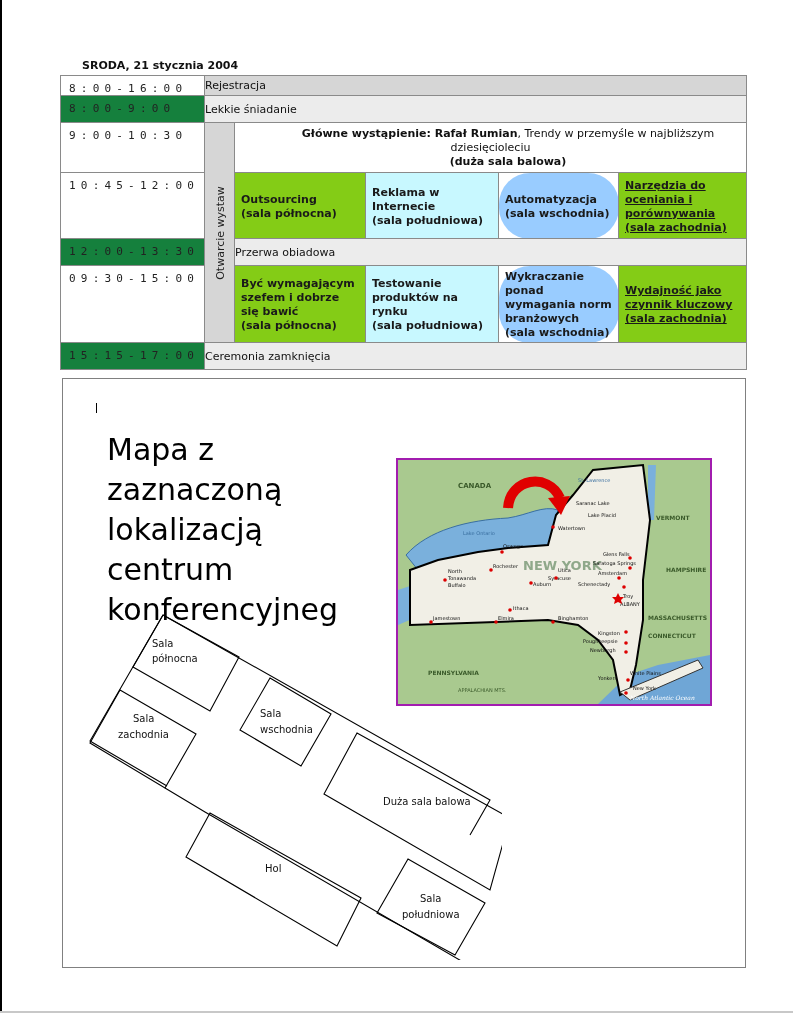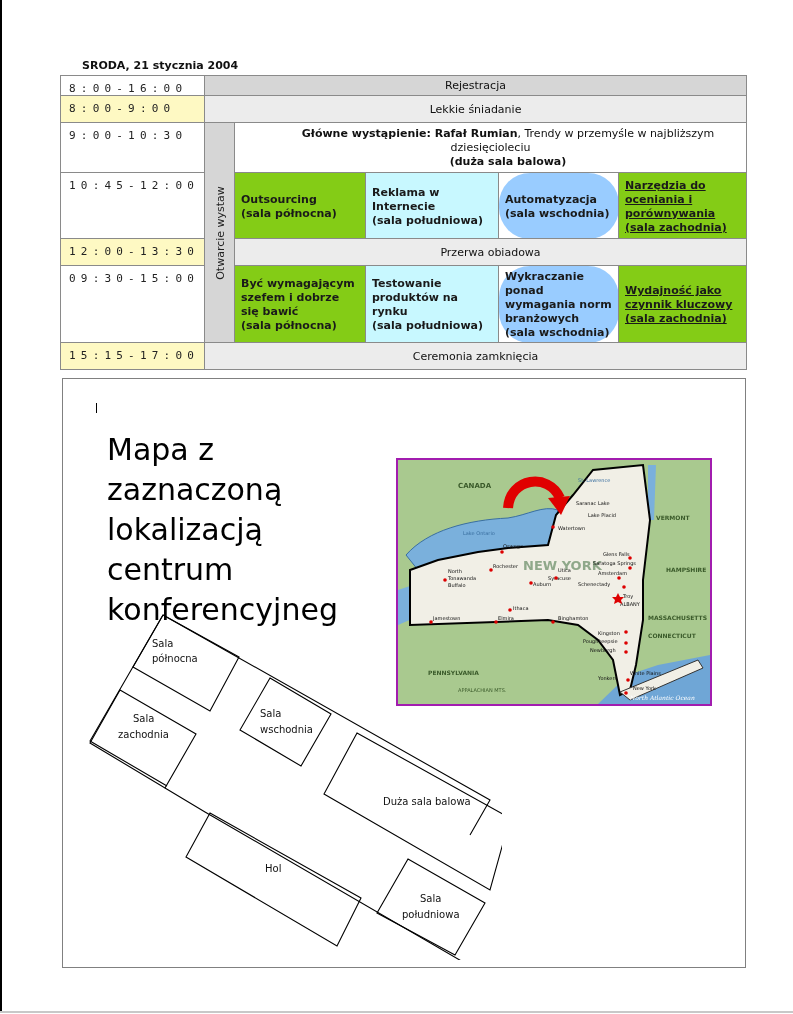--- a/index.html
+++ b/index.html
@@ -20,23 +20,23 @@
       border-collapse:collapse; table-layout:fixed;
       font-size:11px; color:#111;
     }
     table.schedule td {
       border:1px solid #8a8a8a; vertical-align:top; padding:0;
     }
     td.time {
       width:143px; padding:6px 0 0 8px !important; letter-spacing:5.2px; font-size:11px;
       font-family:"DejaVu Sans Mono", monospace; color:#222; background:#fff;
     }
-    td.time.gray { background:#fef9c3; }
+    td.time.gray { background:#15803d; }
     td.full {
-      text-align:center; vertical-align:middle !important; font-size:11px;
+      text-align:left; vertical-align:middle !important; font-size:11px;
     }
     td.full.dark { background:#d6d6d6; }
     td.full.light { background:#ececec; }
     td.vert {
       width:30px; background:#d6d6d6; position:relative; vertical-align:middle !important;
     }
     td.vert .vtext {
       position:absolute; left:50%; top:50%; transform:translate(-50%,-50%) rotate(-90deg);
       white-space:nowrap; font-size:11px; color:#222;
     }

